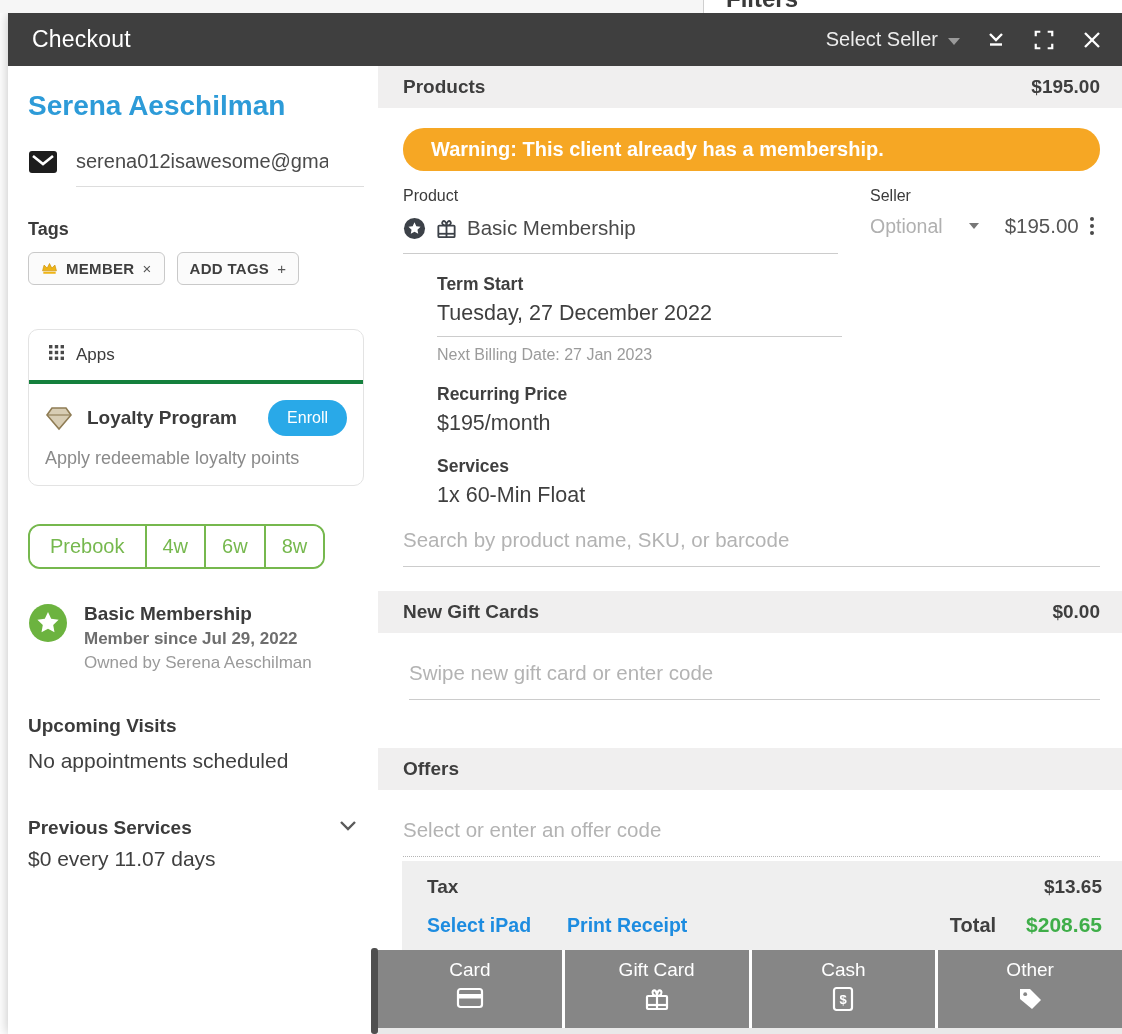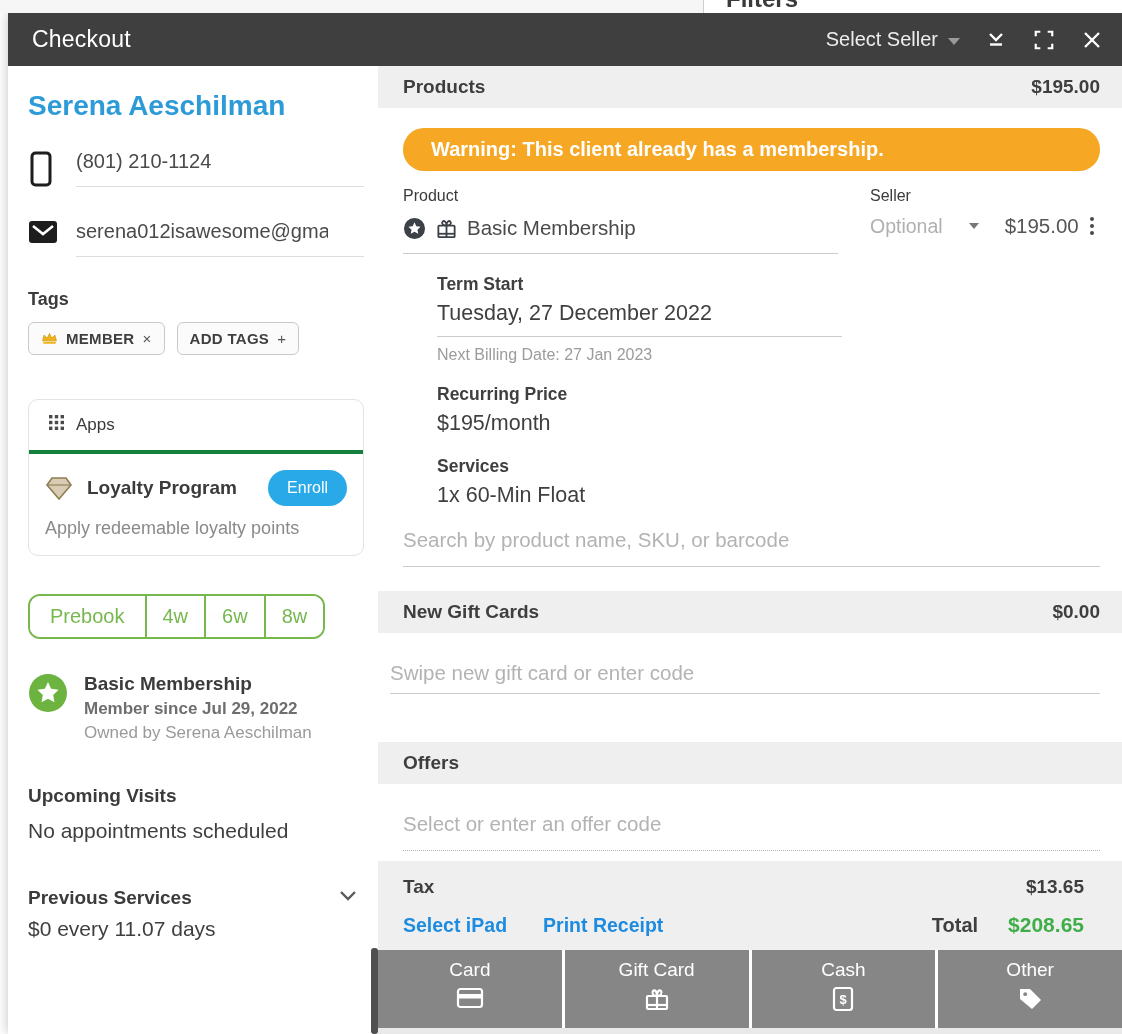--- a/index.html
+++ b/index.html
@@ -80,26 +80,26 @@
   .details { margin-left:59px; margin-right:22px; }
   .d-label { font-size:17.5px; font-weight:700; color:#3f3f3f; }
   .d-val { font-size:21.5px; color:#3f3f3f; margin-top:6px; }
   .date-underline { width:405px; border-bottom:1px solid #ccc; margin-top:10px; }
   .d-sub { font-size:16px; color:#9b9b9b; margin-top:9px; }
   .mt20 { margin-top:20px; }
   .search-field { margin:20px 22px 0 25px; border-bottom:1px solid #ccc; padding-bottom:14px; }
   .ph-input { width:100%; border:none; outline:none; background:transparent; font-family:inherit; font-size:20.5px; color:#444; }
   .ph-input::placeholder { color:#b3b3b3; opacity:1; }
   .gift-bar { margin-top:24px; }
-  .gift-field { margin:28px 22px 0 12px; border-bottom:1px solid #ccc; padding-bottom:8px; }
+  .gift-field { margin:28px 22px 0 31px; border-bottom:1px solid #ccc; padding-bottom:14px; }
   .offers-bar { margin-top:48px; }
   .offer-field { margin:28px 22px 0 25px; border-bottom:1px dotted #b5b5b5; padding-bottom:14px; }
 
   .totals-group { margin-top:auto; }
-  .totals-bg { background:var(--totals-bg,#efefef); padding:15px 38px 13px 25px; }
+  .totals-bg { background:var(--totals-bg,#efefef); padding:15px 20px 13px 25px;margin-left:24px; }
   .tax-row { display:flex; align-items:center; }
   .tax-row .t { font-size:19px; font-weight:700; color:#3e3e3e; }
   .tax-row .amt { margin-left:auto; font-size:19px; font-weight:700; color:#3e3e3e; }
   .total-row { display:flex; align-items:baseline; margin-top:15px; }
   .blue-link { color:var(--link-blue,#1d8ce0); font-size:19.5px; font-weight:600; cursor:pointer; }
   .blue-link + .blue-link { margin-left:36px; }
   .total-label { margin-left:auto; font-size:20px; font-weight:700; color:#3f3f3f; }
   .total-amt { font-size:21px; font-weight:700; color:var(--success-green,#3fae49); margin-left:30px; }
   .pay-bar { display:flex; gap:3px; background:#fff;border-radius:21px; }
   .pay-btn { flex:1; height:78px; background:var(--pay-gray,#868686); border:none; cursor:pointer; display:flex; flex-direction:column; align-items:center; padding-top:9px; gap:5px; font-family:inherit; }
@@ -150,30 +150,20 @@
             </svg>
         </div>
       </div>
     </div>
 
     <div class="modal-body">
 
       <div class="sidebar">
         <div class="client-name">Serena Aeschilman</div>
 
-        <div class="contact-row">
-          <span class="cicon">
-            <svg width="26" height="38" viewBox="0 0 26 38">
-                <rect x="4" y="3" width="18" height="32" rx="3.5" fill="none" stroke="#1d1d1d" stroke-width="3"></rect>
-              </svg>
-          </span>
-          <div class="cfield">
-            <input type="text" value="(801) 210-1124" style="">
-          </div>
-        </div>
 
         <div class="contact-row">
           <span class="cicon">
             <svg width="30" height="24" viewBox="0 0 30 24">
                 <rect x="1" y="1" width="28" height="22" rx="3" fill="#1d1d1d"></rect>
                 <polyline points="5,6 15,14 25,6" fill="none" stroke="#fff" stroke-width="2.6"></polyline>
               </svg>
           </span>
           <div class="cfield">
             <input type="text" value="serena012isawesome@gmail.com" style="">

